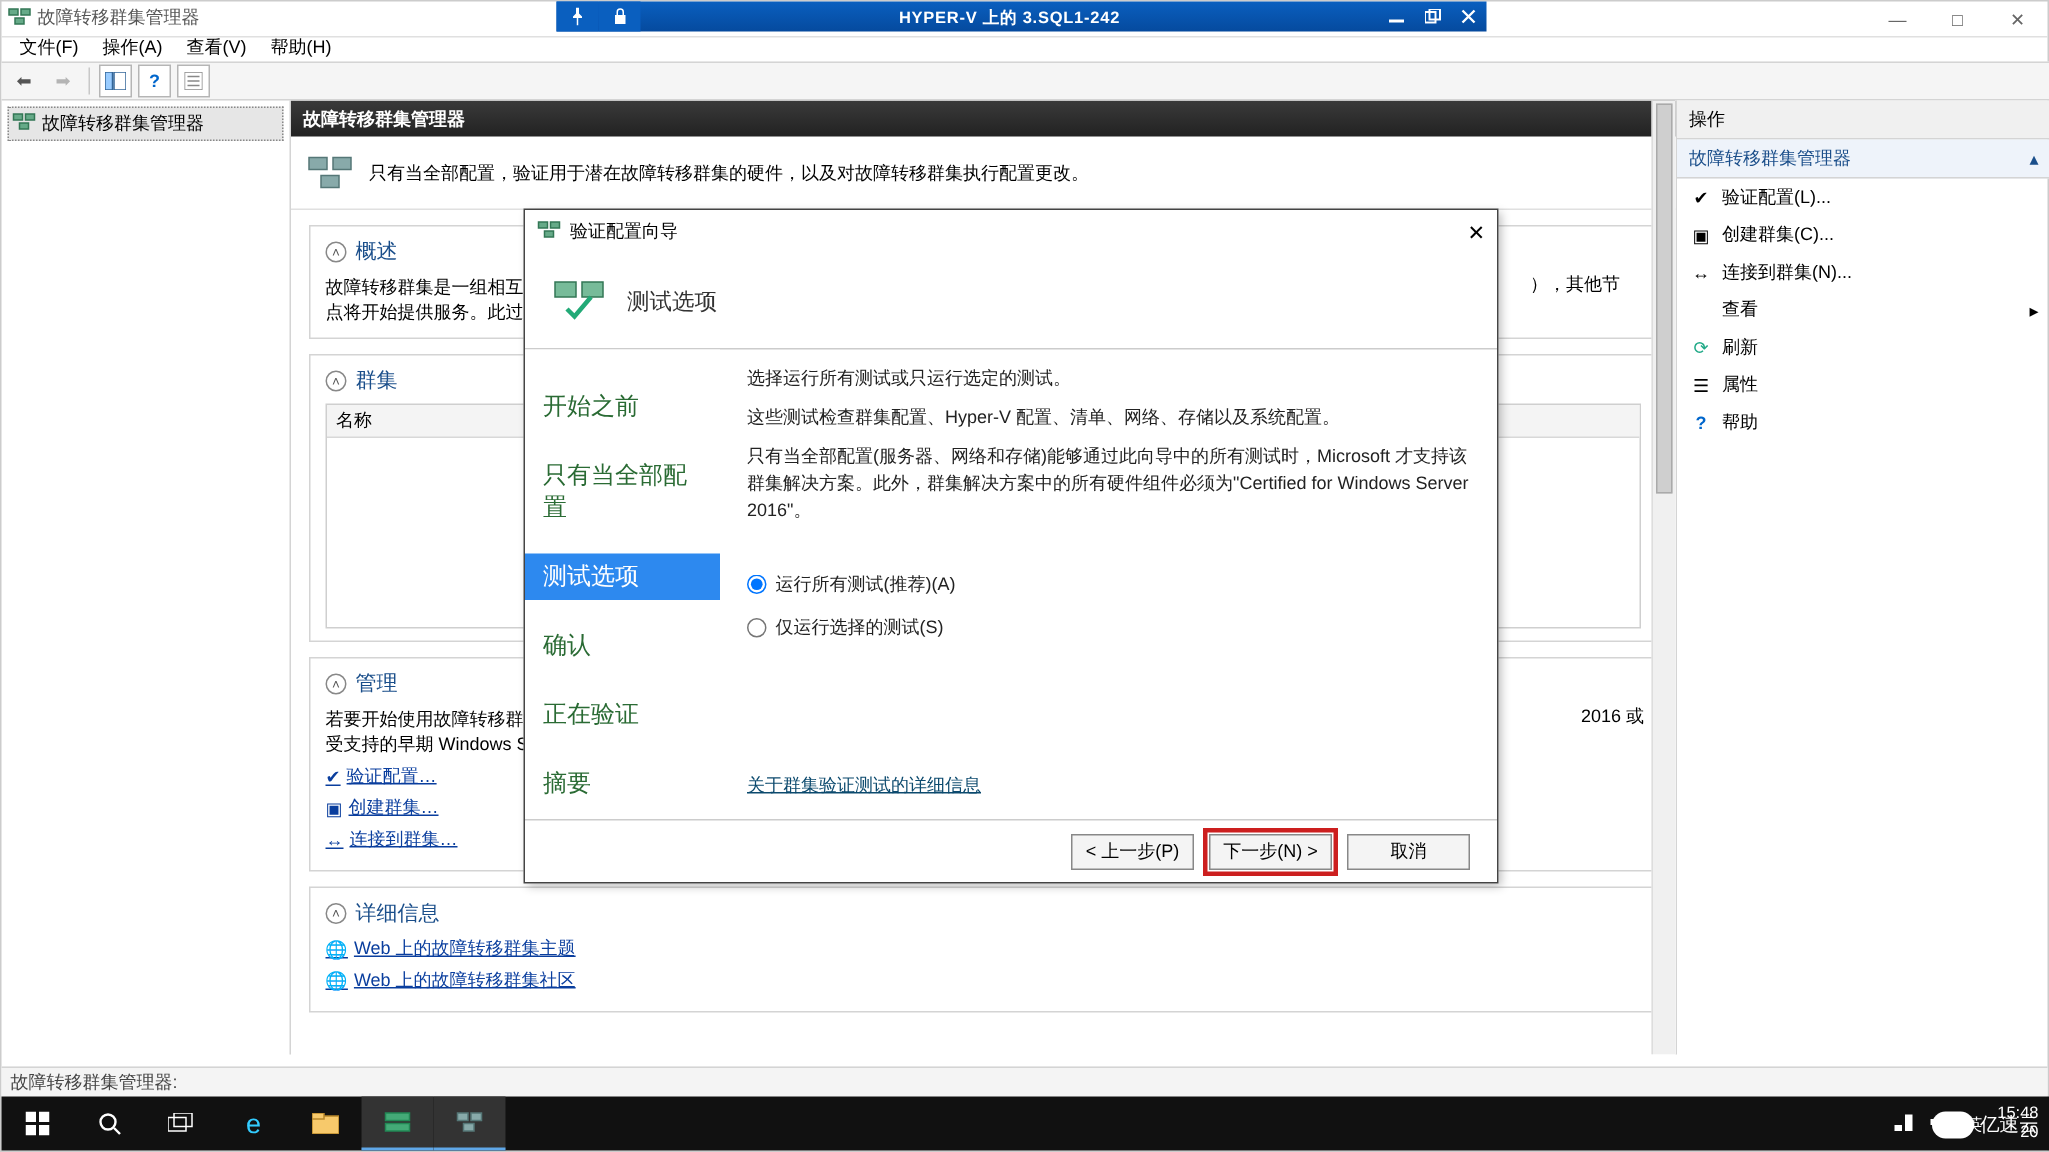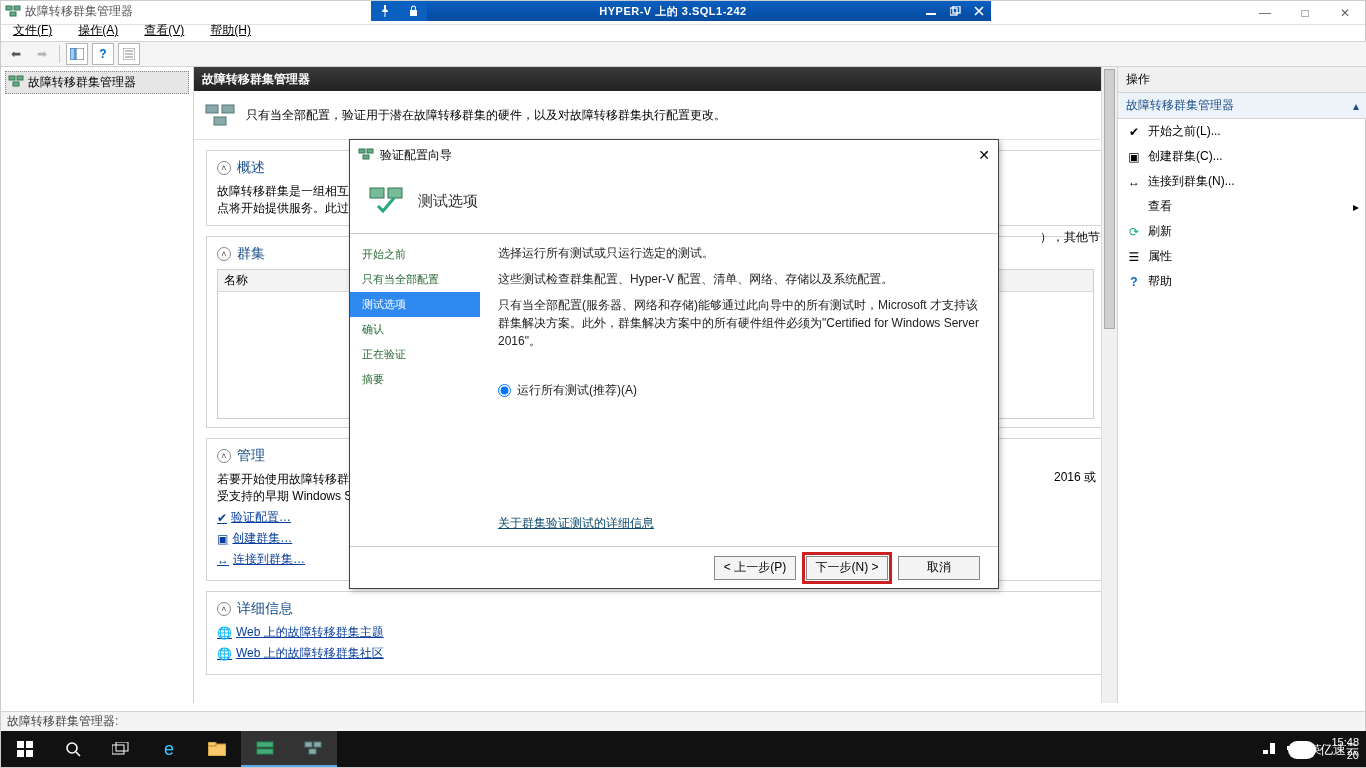--- a/index.html
+++ b/index.html
@@ -16,21 +16,21 @@
   .remote-bar .pin { width:28px; background:#0a5fbf; }
   .remote-bar .lock { width:28px; background:#0a5fbf; }
   .remote-bar .title { flex:1; text-align:center; font-weight:bold; letter-spacing:0.5px; }
   .remote-bar .wbtn { width:24px; }
   .remote-bar svg { fill:#fff; }
 
   
   .app-area { position:absolute; left:0; top:0; width:1366px; height:730px; }
   .app-title-row { height:20px; display:flex; align-items:center; padding-left:4px; color:#555; }
   .app-title-row .ic { width:16px; height:16px; margin-right:4px; display:inline-block; }
-  .menu-bar { height:20px; display:flex; align-items:flex-end; padding-left:6px; gap:14px;text-decoration:underline; }
+  .menu-bar { height:20px; display:flex; align-items:flex-start; padding-left:6px; gap:4px; }
   .menu-bar .m { padding:2px 6px; }
   .toolbar { height:26px; border-top:1px solid #d4d4d4; border-bottom:1px solid #d4d4d4; background:#f5f5f5; display:flex; align-items:center; padding-left:4px; gap:4px; }
   .toolbar .tbtn { width:22px; height:22px; border:1px solid transparent; display:flex; align-items:center; justify-content:center; color:#555; }
   .toolbar .tbtn.box { border:1px solid #b5b5b5; background:#fff; }
   .toolbar .sep { width:1px; height:18px; background:#c8c8c8; margin:0 2px; }
 
   .body-row { display:flex; height:636px; }
   .tree-pane { width:193px; border-right:1px solid #d4d4d4; padding:4px; }
   .tree-item { display:flex; align-items:center; gap:4px; padding:1px 2px; }
   .tree-item.sel { background:#e6e6e6; border:1px dotted #888; }
@@ -57,21 +57,21 @@
   .status-bar { position:absolute; left:0; right:0; bottom:36px; height:20px; background:#f4f4f4; border-top:1px solid #d4d4d4; padding-left:6px; display:flex; align-items:center; color:#444; }
 
   
   .wizard { position:absolute; left:348px; top:138px; width:650px; height:450px; background:#fff; border:1px solid #444; box-shadow:2px 2px 6px rgba(0,0,0,0.25); z-index:50; display:flex; flex-direction:column; }
   .wiz-title { height:30px; display:flex; align-items:center; justify-content:space-between; padding:0 8px; }
   .wiz-title .l { display:flex; align-items:center; gap:6px; }
   .wiz-banner { height:64px; background:#fff; display:flex; align-items:center; padding-left:16px; gap:12px; border-bottom:1px solid #ccc; }
   .wiz-banner .t { font-size:15px; color:#333; }
   .wiz-body { flex:1; display:flex; }
   .wiz-steps { width:130px; background:#fff; padding:8px 0; }
-  .wiz-steps .step { padding:5px 12px; color:#2a6b34; font-size:11px; }
+  .wiz-steps .step { padding:5px 12px; color:#2a6b34; font-size:16px;margin-top:15px; }
   .wiz-steps .step.sel { background:#2d89ef; color:#fff; }
   .wiz-content { flex:1; padding:10px 18px 4px 18px; font-size:12px; color:#222; display:flex; flex-direction:column; }
   .wiz-content p { margin-bottom:8px; line-height:1.5; }
   .radio-row { display:flex; align-items:center; gap:6px; margin:6px 0; }
   .radio-row input { width:13px; height:13px; }
   .wiz-link { color:#0c4a6e; text-decoration:underline; margin-top:auto; margin-bottom:10px; }
   .wiz-buttons { height:42px; display:flex; align-items:center; justify-content:flex-end; gap:10px; padding-right:18px; border-top:1px solid #ccc; }
   .wbt { min-width:82px; height:24px; border:1px solid #888; background:#f4f4f4; font-size:12px; display:flex; align-items:center; justify-content:center; padding:0 8px; }
   .wbt.highlight { outline:3px solid #cc1f1f; outline-offset:1px; }
 
@@ -196,21 +196,21 @@
           <span>只有当全部配置，验证用于潜在故障转移群集的硬件，以及对故障转移群集执行配置更改。</span>
         </div>
 
         <div class="section" style="position:relative;">
           <div class="section-head">
             <span class="chev">˄</span>
             <span>概述</span>
           </div>
           <div>故障转移群集是一组相互…</div>
           <div>点将开始提供服务。此过…</div>
-          <span style="position:absolute; right:4px; top:30px;margin-top:48px;">），其他节</span>
+          <span style="position:absolute; right:24px; top:30px;">），其他节</span>
         </div>
 
         <div class="section">
           <div class="section-head">
             <span class="chev">˄</span>
             <span>群集</span>
           </div>
           <div class="name-col">
             <div class="hdr">名称</div>
           </div>
@@ -259,21 +259,21 @@
       </div>
 
       <div class="action-pane">
         <div class="hdr1">操作</div>
         <div class="hdr2">
           <span>故障转移群集管理器</span>
           <span>▴</span>
         </div>
         <div class="action-item">
           <span class="aicon">✔</span>
-          <span>开始之前(L)...</span>
+          <span>验证配置(L)...</span>
         </div>
         <div class="action-item">
           <span class="aicon">▣</span>
           <span>创建群集(C)...</span>
         </div>
         <div class="action-item">
           <span class="aicon">↔</span>
           <span>连接到群集(N)...</span>
         </div>
         <div class="action-item" style="justify-content:space-between;gap:35px;">
@@ -334,20 +334,24 @@
       </div>
       <div class="wiz-content">
         <p>选择运行所有测试或只运行选定的测试。</p>
         <p>这些测试检查群集配置、Hyper-V 配置、清单、网络、存储以及系统配置。</p>
         <p>只有当全部配置(服务器、网络和存储)能够通过此向导中的所有测试时，Microsoft 才支持该群集解决方案。此外，群集解决方案中的所有硬件组件必须为"Certified for Windows Server 2016"。</p>
         <div style="height:18px"></div>
         <label class="radio-row">
           <input type="radio" name="testopt" checked="" style="">
           <span>运行所有测试(推荐)(A)</span>
         </label>
+        <label class="radio-row">
+          <input type="radio" name="testopt" style="">
+          <span>仅运行选择的测试(S)</span>
+        </label>
         <a class="wiz-link">关于群集验证测试的详细信息</a>
       </div>
     </div>
     <div class="wiz-buttons">
       <div class="wbt">&lt; 上一步(P)</div>
       <div class="wbt highlight">下一步(N) &gt;</div>
       <div class="wbt">取消</div>
     </div>
   </div>
 

